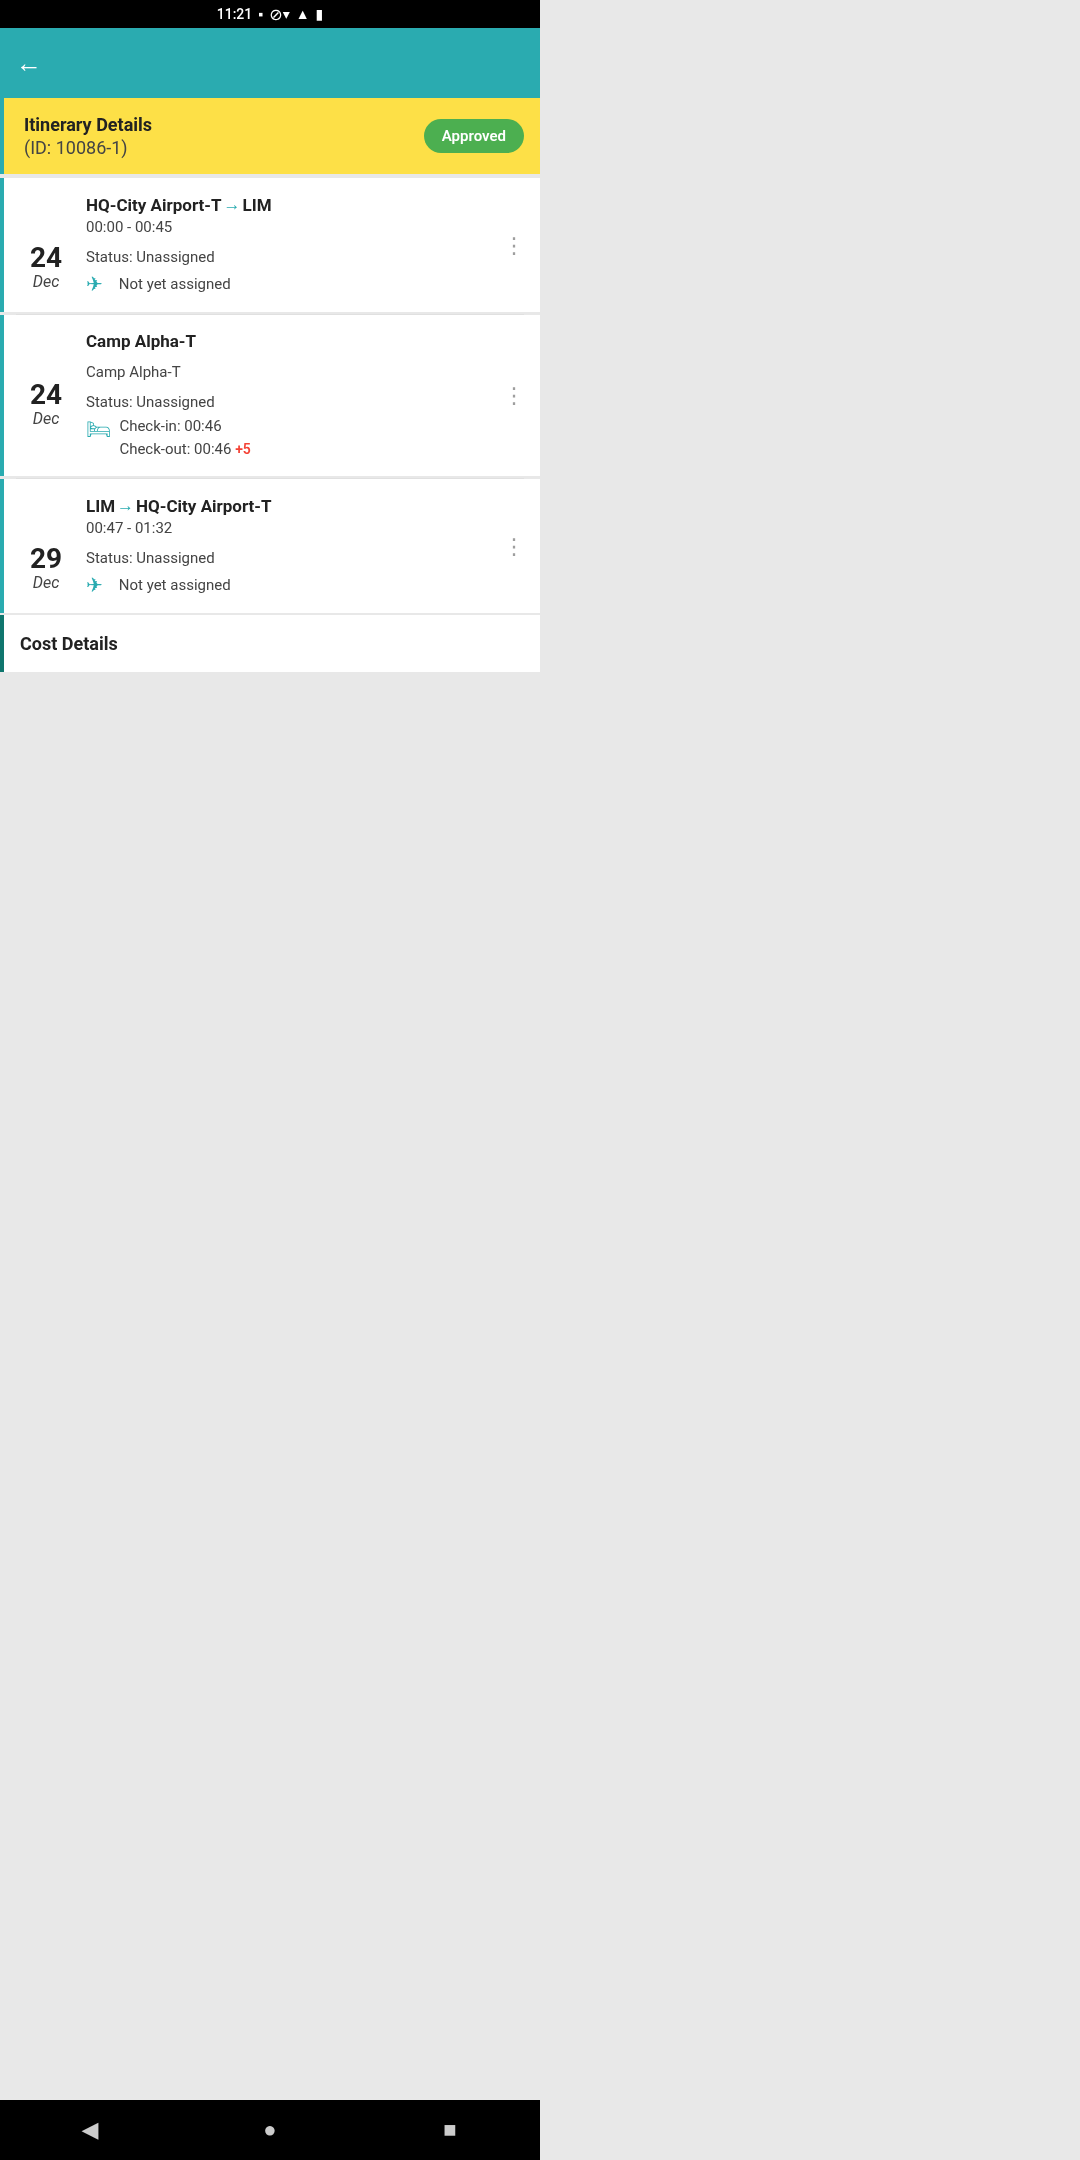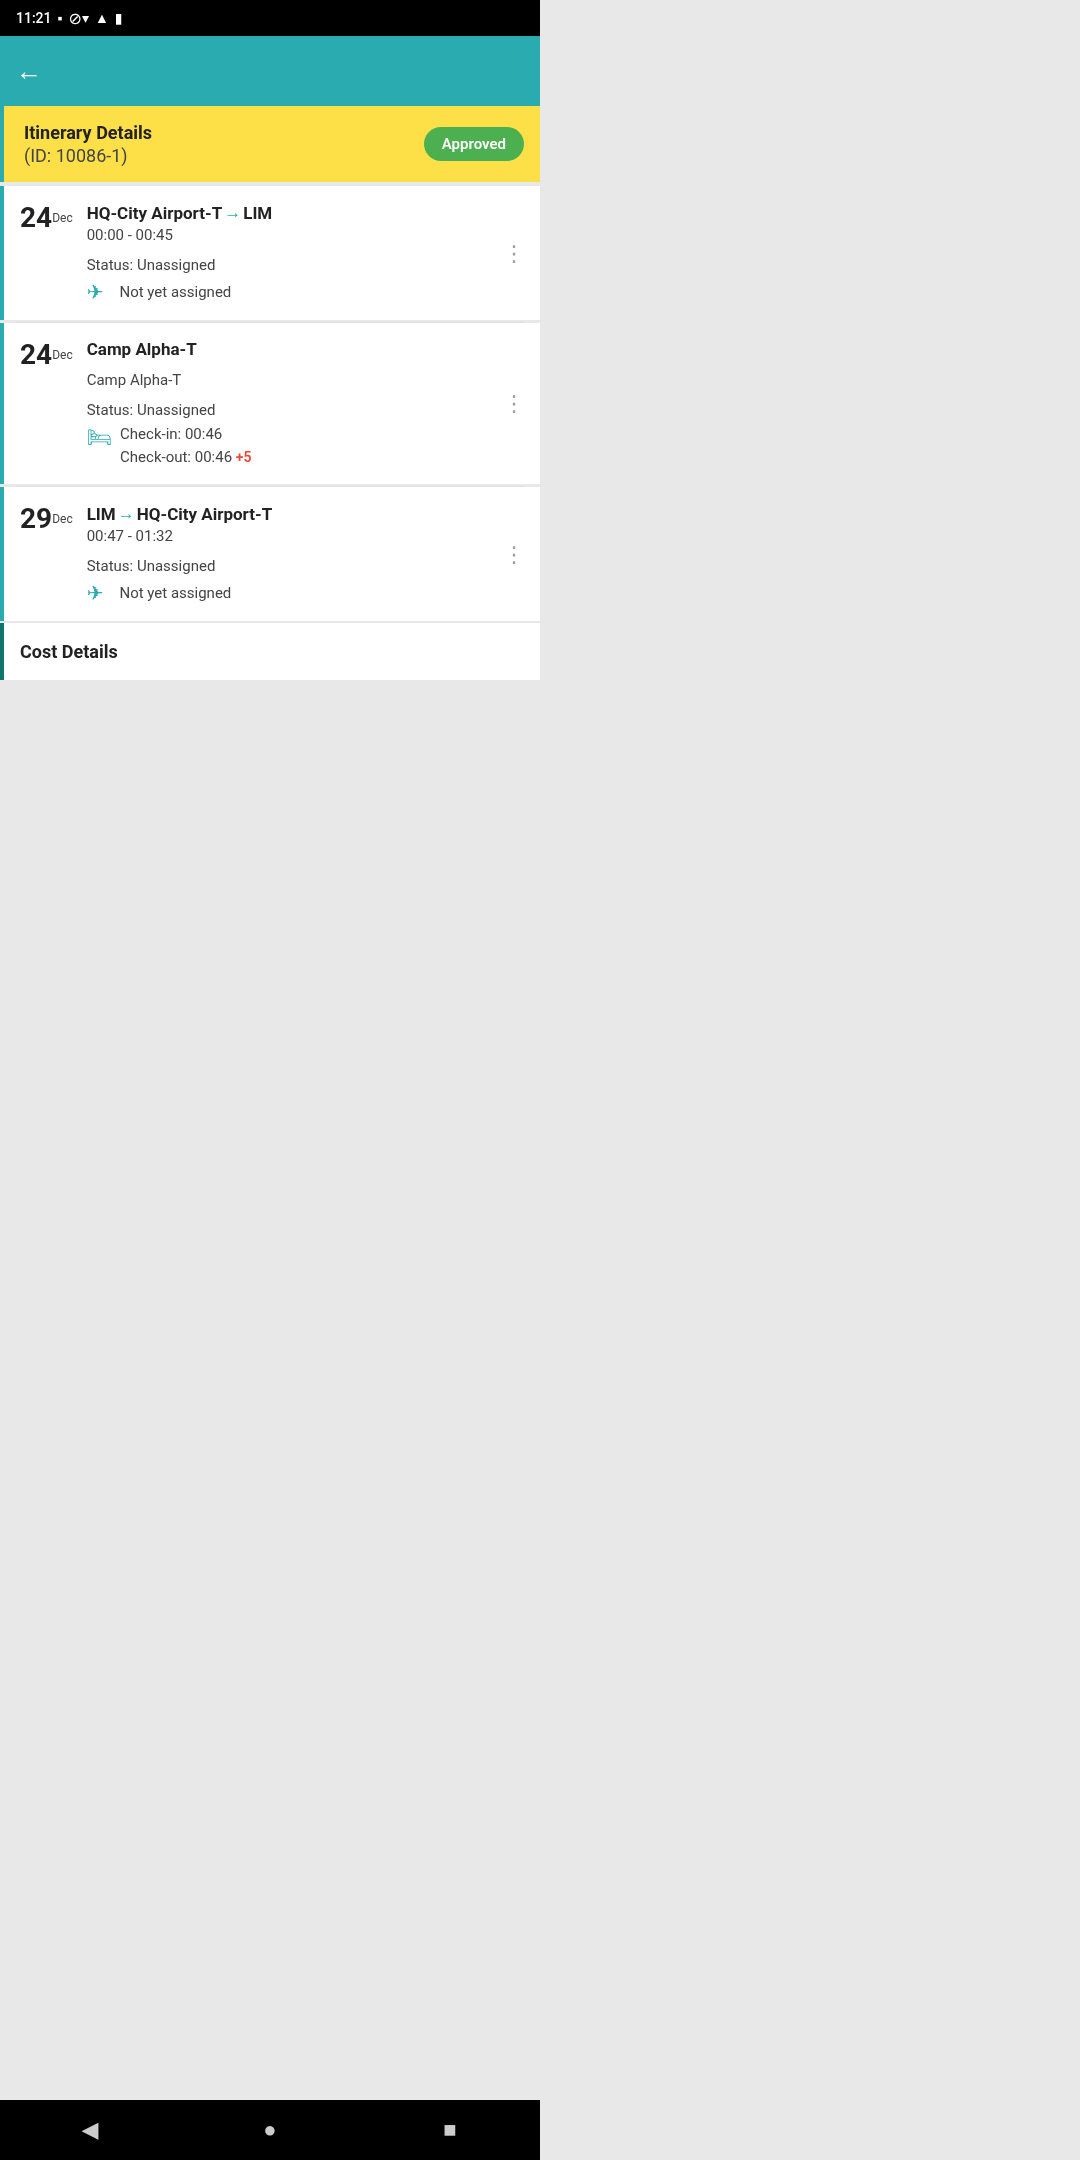--- a/index.html
+++ b/index.html
@@ -9,24 +9,24 @@
       font-family: 'Roboto', Arial, sans-serif;
       background: #e8e8e8;
       width: 540px;
       min-height: 1080px;
       overflow-x: hidden;
     }
 
     
     .status-bar {
       background: #000;
-      height: 36px;
-      display: flex;
-      align-items: center;
-      justify-content: flex-start;
+      height: 28px;
+      display: flex;
+      align-items: center;
+      justify-content: center;
       padding: 0 16px;
       color: #fff;
       font-size: 14px;
       font-weight: 500;
     }
     .status-bar-left { display: flex; align-items: center; gap: 6px; }
     .status-bar-right { display: flex; align-items: center; gap: 6px; }
 
     
     .app-bar {
@@ -97,34 +97,36 @@
       border-left: 4px solid #2aabb0;
       margin-bottom: 2px;
       display: flex;
       align-items: flex-start;
       padding: 16px 12px 16px 16px;
       gap: 14px;
     }
 
     .segment-date {
       display: flex;
-      flex-direction: row;
+      flex-direction: column;
       align-items: center;
       min-width: 52px;
       padding-top: 2px;
+      margin-top: 48px;
     }
     .segment-date-day {
       font-size: 28px;
       font-weight: 700;
       color: #222;
       line-height: 1;
     }
     .segment-date-month {
-      font-size: 12px;
-      color: #444;
+      font-size: 16px;
+      color: #444;
+      font-style: italic;
     }
 
     .segment-body {
       flex: 1;
     }
     .segment-route {
       font-size: 17px;
       font-weight: 700;
       color: #222;
       display: flex;

